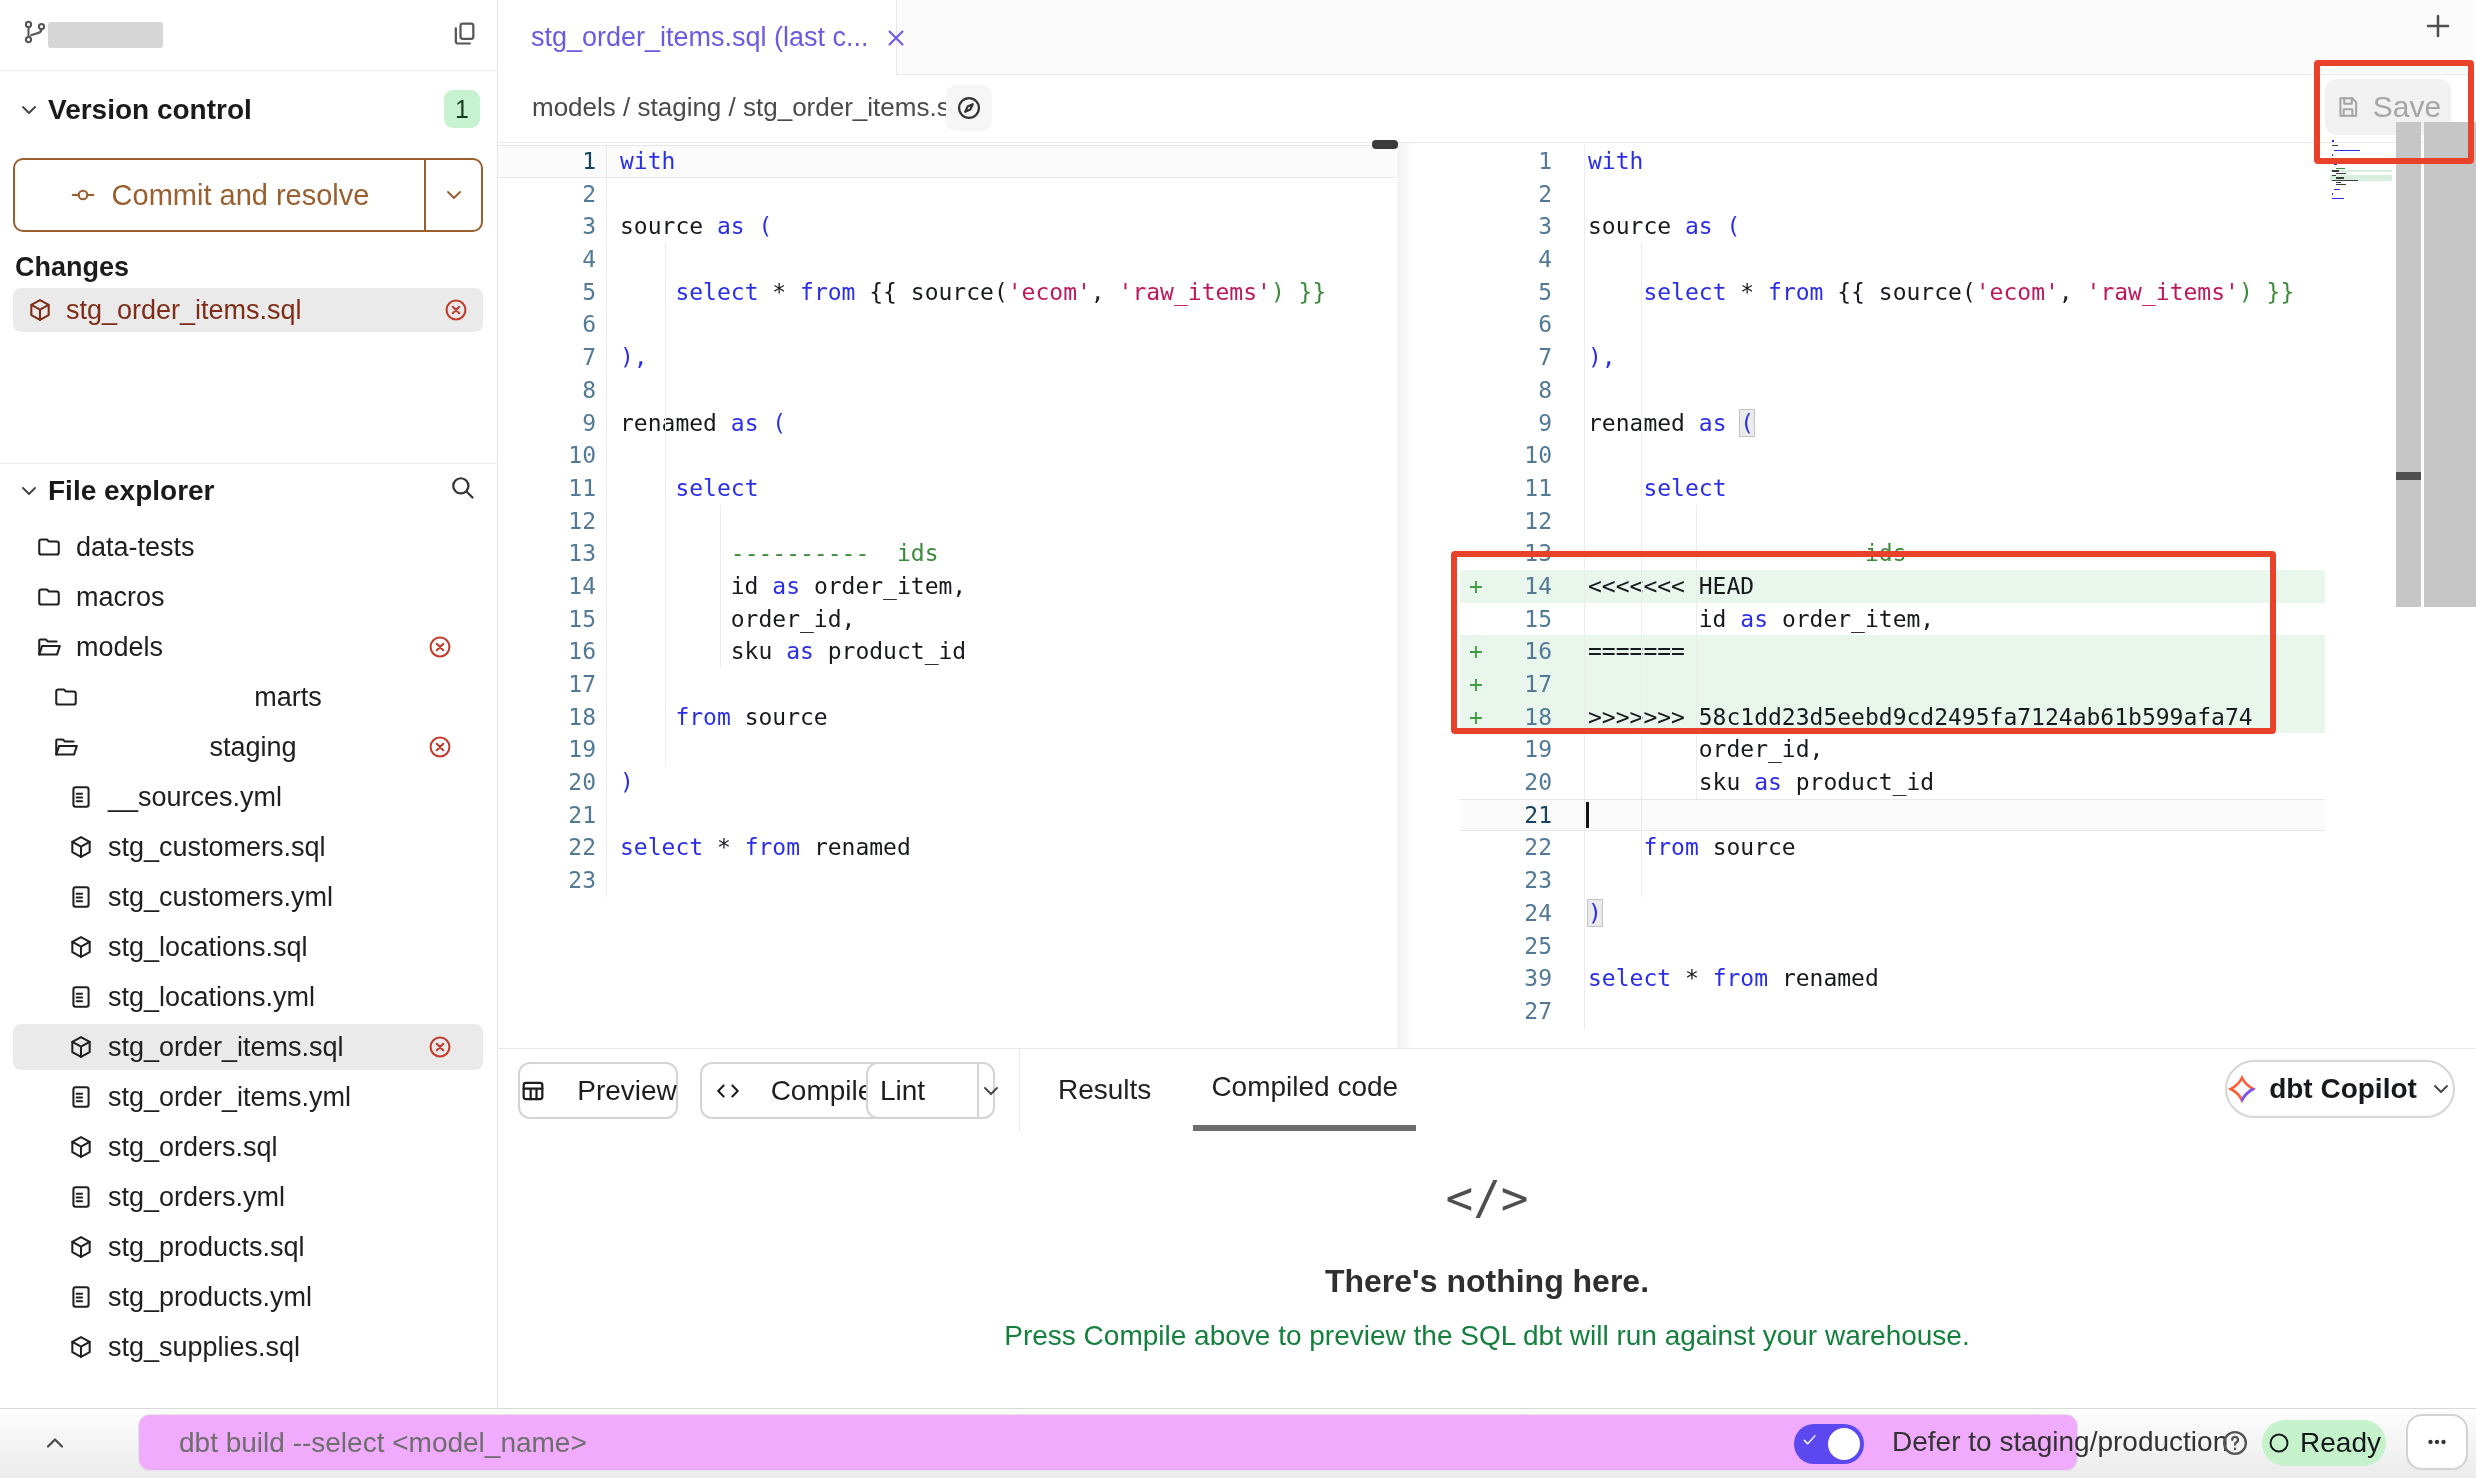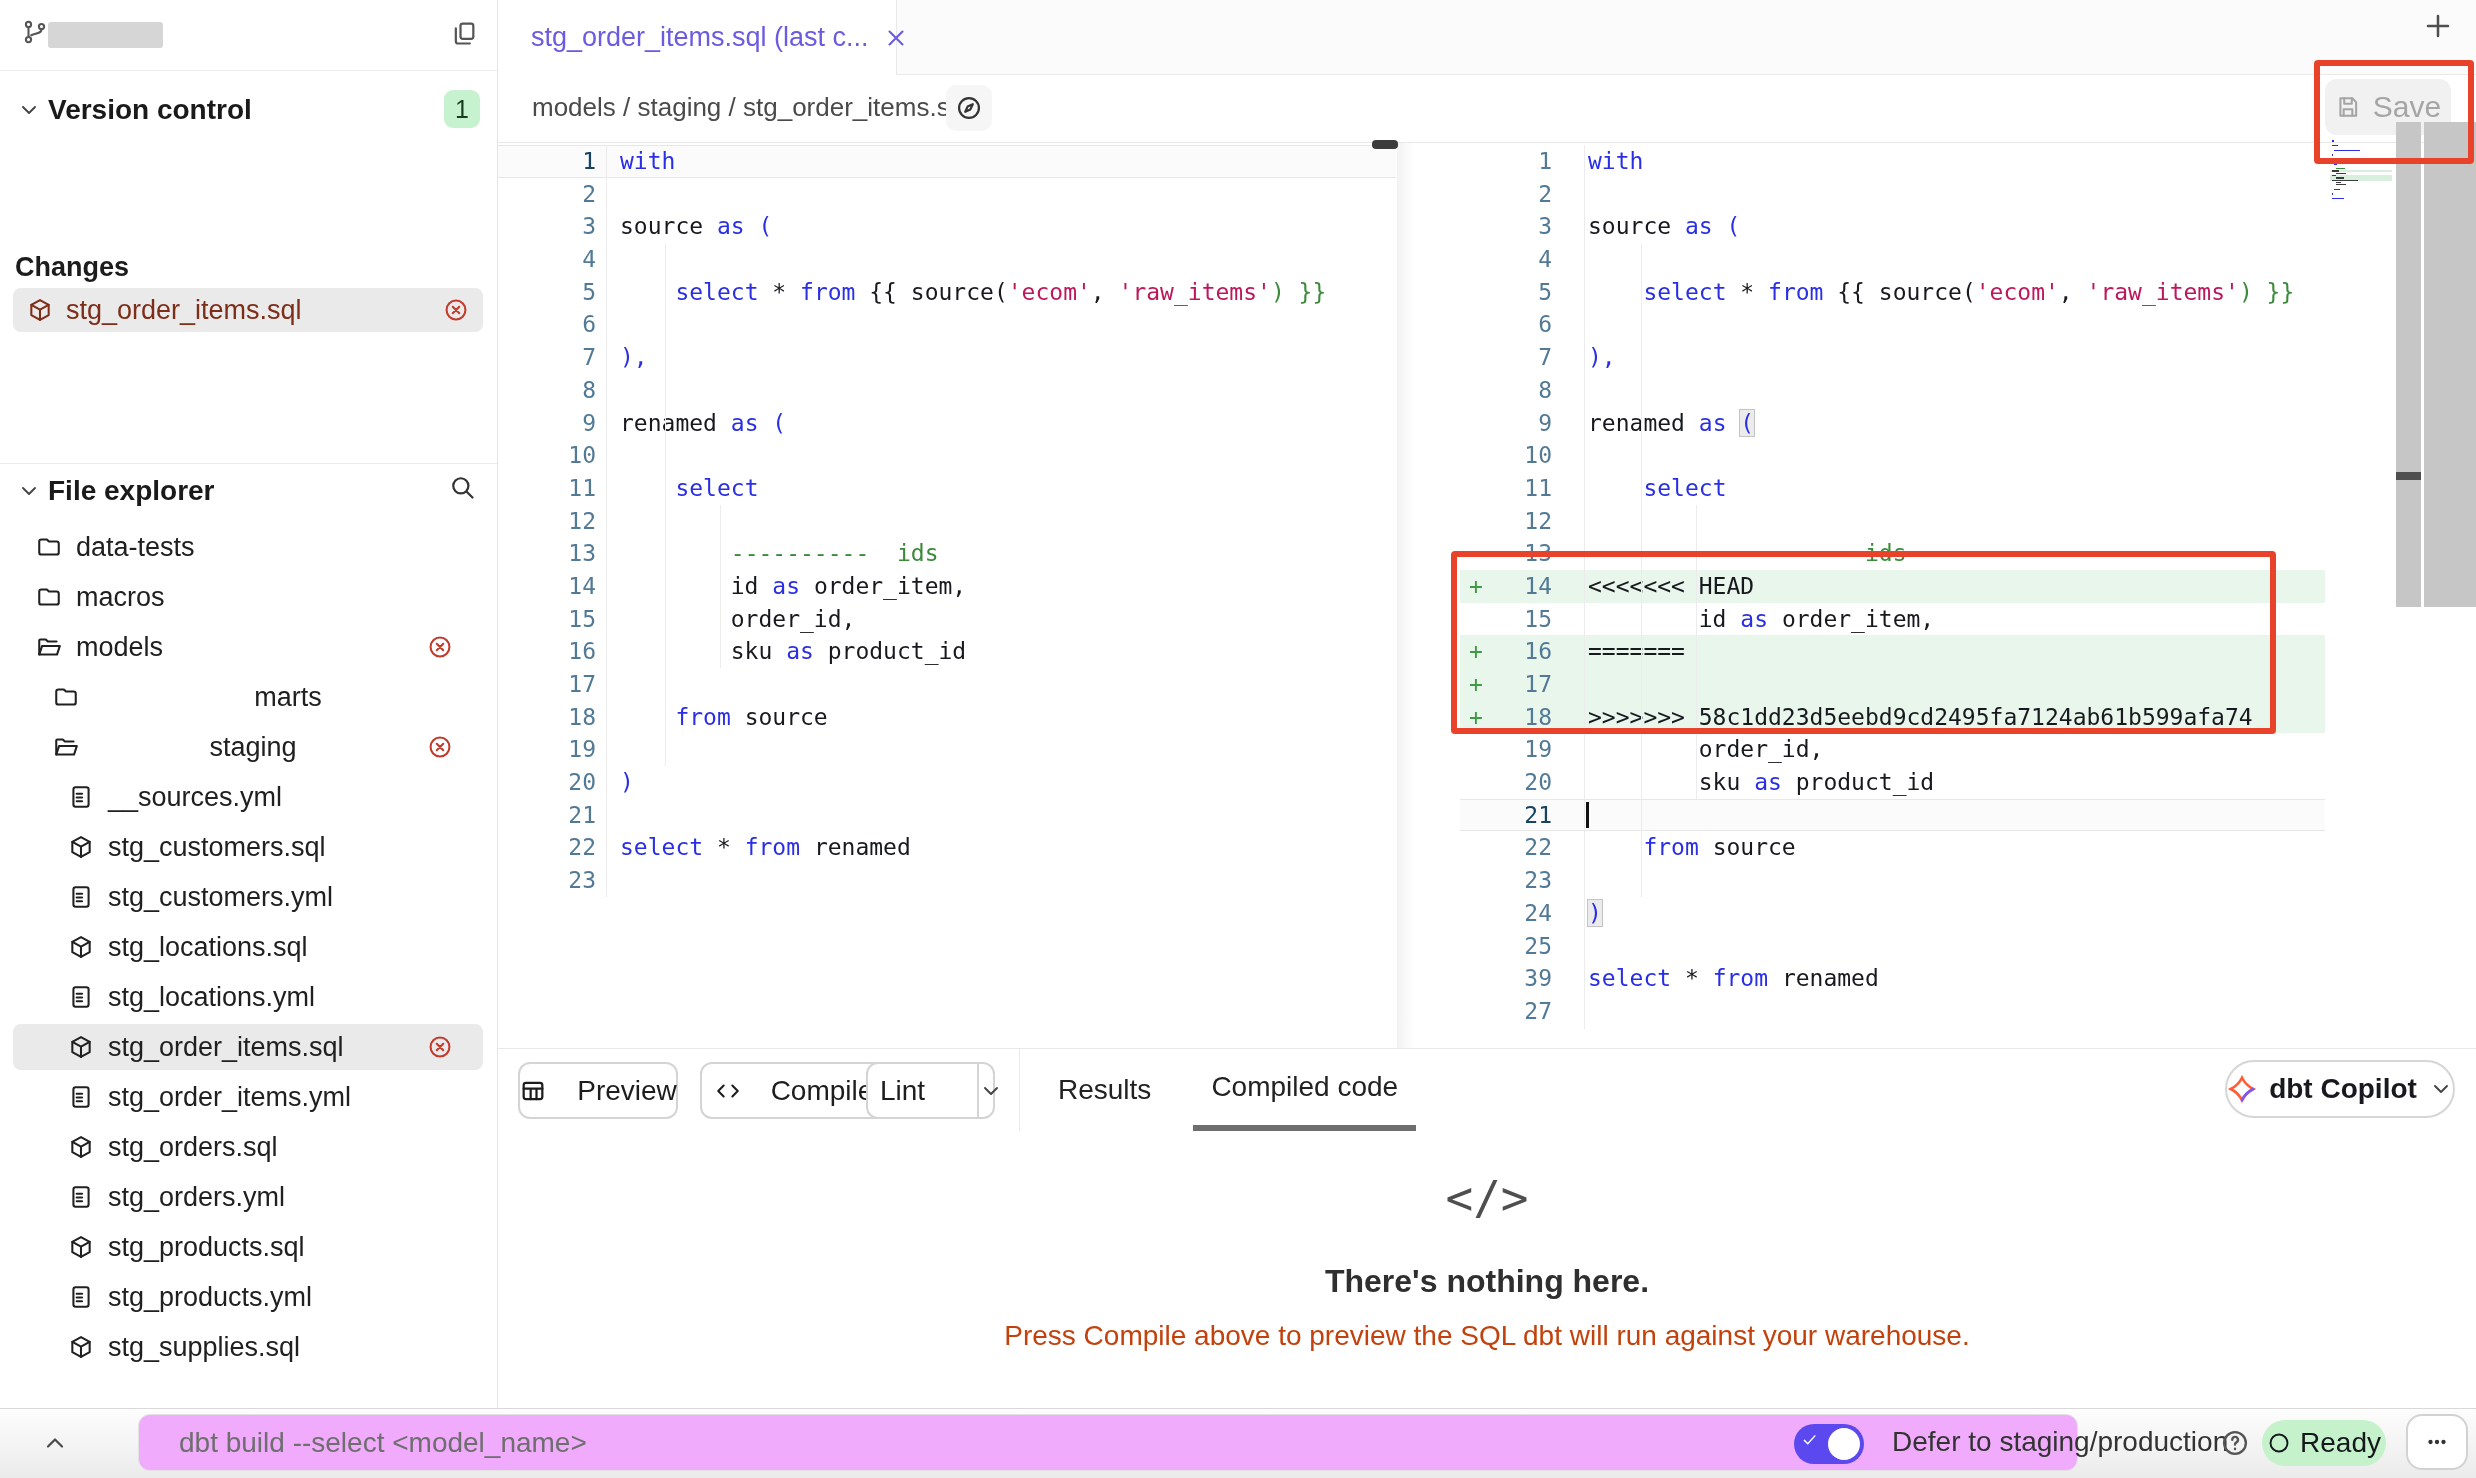--- a/index.html
+++ b/index.html
@@ -83,21 +83,21 @@
   #result-tabs{left:1040px;top:1048px;height:83px;display:flex;gap:24px;align-items:center;}
   .rtab{display:flex;align-items:center;padding:0 18px;font-size:28px;color:#222;box-sizing:border-box;height:100%;}
   .rtab.active{border-bottom:6px solid #6e6e6e;}
   #copilot-btn{left:2225px;top:1060px;width:230px;height:58px;border:2px solid #d6d6d6;border-radius:29px;background:#fff;
         display:flex;align-items:center;justify-content:center;gap:12px;font-size:28px;font-weight:600;color:#17191e;box-sizing:border-box;}
   
   #empty{left:498px;top:1131px;width:1978px;height:277px;background:#fff;display:flex;flex-direction:column;
          align-items:center;justify-content:flex-start;padding-top:40px;box-sizing:border-box;}
   #empty .eicon{font-family:"DejaVu Sans Mono",monospace;font-size:46px;color:#4f4f4f;}
   #empty .etitle{margin-top:38px;font-size:32px;font-weight:700;color:#2f2f2f;}
-  #empty .esub{margin-top:20px;font-size:28px;color:#c2410c;}
+  #empty .esub{margin-top:20px;font-size:28px;color:#15803d;}
   
   #statusbar{left:0;top:1408px;width:2476px;height:70px;background:linear-gradient(#fdfdfd,#ebebeb);
              border-top:1px solid #d8d8d8;box-sizing:border-box;}
   #collapse{left:36px;top:1424px;width:38px;height:38px;color:#4a4a4a;display:flex;align-items:center;justify-content:center;}
   #cmd-wrap{left:138px;top:1414px;width:1940px;height:57px;background:#f0abfc;border:1px solid #e3e3e3;
             border-radius:12px;box-sizing:border-box;display:flex;align-items:center;}
   #cmd-input{border:none;outline:none;background:transparent;font-size:28px;color:#333;width:100%;
              padding:0 0 0 40px;font-family:"Liberation Sans",sans-serif;}
   #cmd-input::placeholder{color:#6e6e6e;opacity:1;}
   #defer-toggle{left:1794px;top:1424px;width:70px;height:40px;background:#5b48ee;border-radius:20px;}
@@ -137,20 +137,38 @@
   </div>
 
   <span class="ic abs" style="left:17px;top:98px;color:#444;">
       <svg width="24" height="24" viewBox="0 0 24 24" fill="none" stroke="currentColor" stroke-width="1.9" stroke-linecap="round" stroke-linejoin="round">
         <path d="M6 9l6 6 6-6"></path>
       </svg>
     </span>
   <div class="abs sb-sec-title" style="left:48px;top:94px;">Version control</div>
   <div id="vc-badge" class="abs">1</div>
 
+  <div id="commit-btn" class="abs">
+    <div id="commit-main">
+      <span class="ic">
+          <svg width="26" height="26" viewBox="0 0 24 24" fill="none" stroke="currentColor" stroke-width="1.9" stroke-linecap="round" stroke-linejoin="round">
+            <circle cx="12" cy="12" r="4"></circle>
+            <path d="M2.5 12H8M16 12h5.5"></path>
+          </svg>
+        </span>
+      <span>Commit and resolve</span>
+    </div>
+    <div id="commit-split">
+      <span class="ic">
+          <svg width="24" height="24" viewBox="0 0 24 24" fill="none" stroke="currentColor" stroke-width="1.9" stroke-linecap="round" stroke-linejoin="round">
+            <path d="M6 9l6 6 6-6"></path>
+          </svg>
+        </span>
+    </div>
+  </div>
 
   <div id="changes-label" class="abs">Changes</div>
   <div class="chg-row abs">
     <span class="ic" style="color:#7e2d18;">
         <svg width="26" height="26" viewBox="0 0 24 24" fill="none" stroke="currentColor" stroke-width="1.9" stroke-linecap="round" stroke-linejoin="round">
           <path d="M12 2.8L20 7.2v9.6L12 21.2 4 16.8V7.2z"></path>
           <path d="M4 7.2l8 4.4 8-4.4M12 11.6v9.6"></path>
         </svg>
       </span>
     <span class="lbl">stg_order_items.sql</span>

